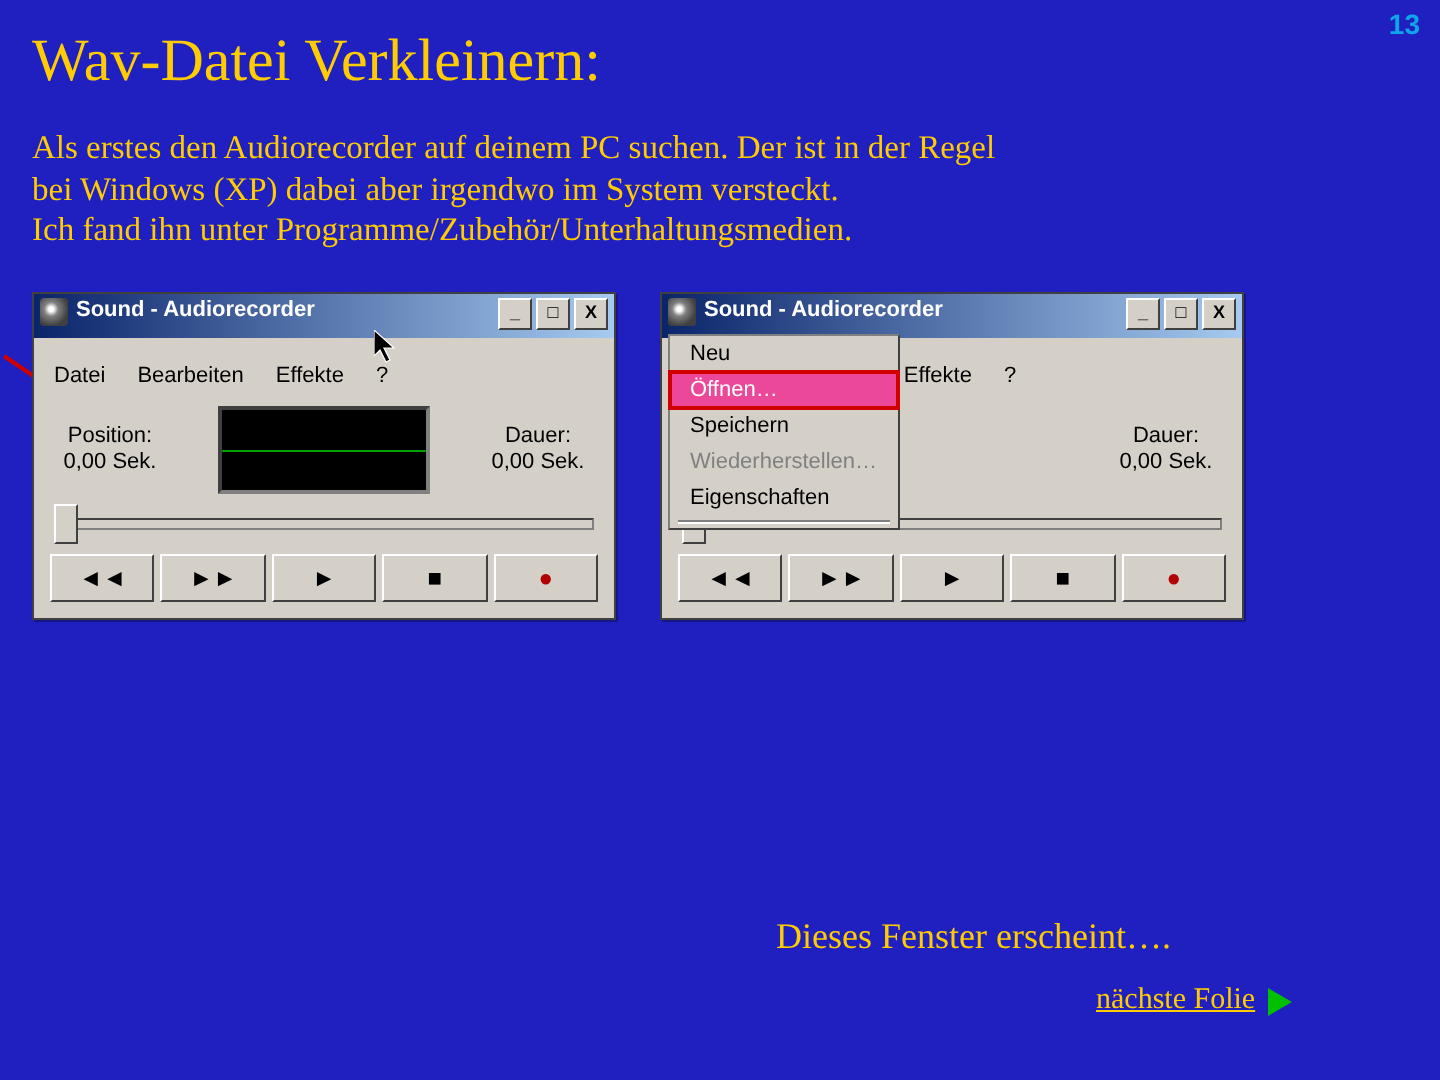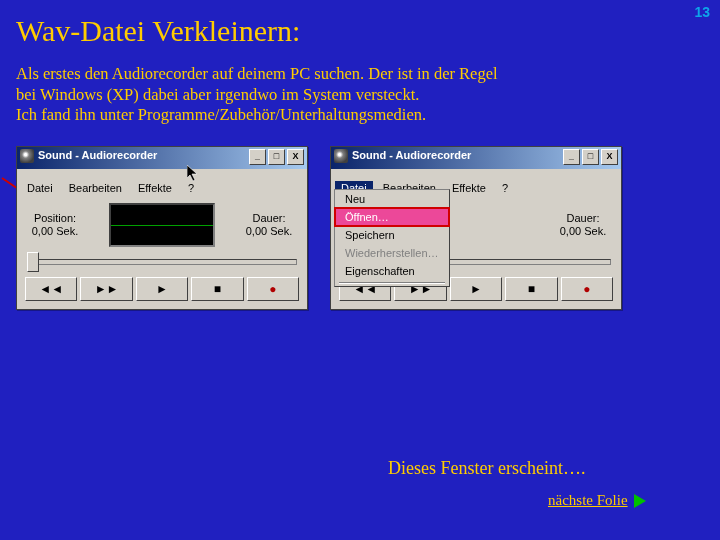--- a/index.html
+++ b/index.html
@@ -325,21 +325,21 @@
       <div class="slider-thumb"></div>
     </div>
     <div class="buttons">
       <div class="btn">◄◄</div>
       <div class="btn">►►</div>
       <div class="btn">►</div>
       <div class="btn">■</div>
       <div class="btn" style="color:#b00000">●</div>
     </div>
 
-    <div class="dropdown" style="left:3px; top:42px;">
+    <div class="dropdown" style="left:3px; top:20px;">
       <div class="mi">Neu</div>
       <div class="mi hl">Öffnen…</div>
       <div class="mi">Speichern</div>
       <div class="mi disabled">Wiederherstellen…</div>
       <div class="mi">Eigenschaften</div>
       <div class="sep"></div>
     </div>
     <svg class="cursor" style="left:95px; top:52px;" width="16" height="20">
         <polygon points="0,0 0,13 3,10 6,16 8,15 5,9 10,9" fill="#000" stroke="#fff" stroke-width="0.6"></polygon>
       </svg>

